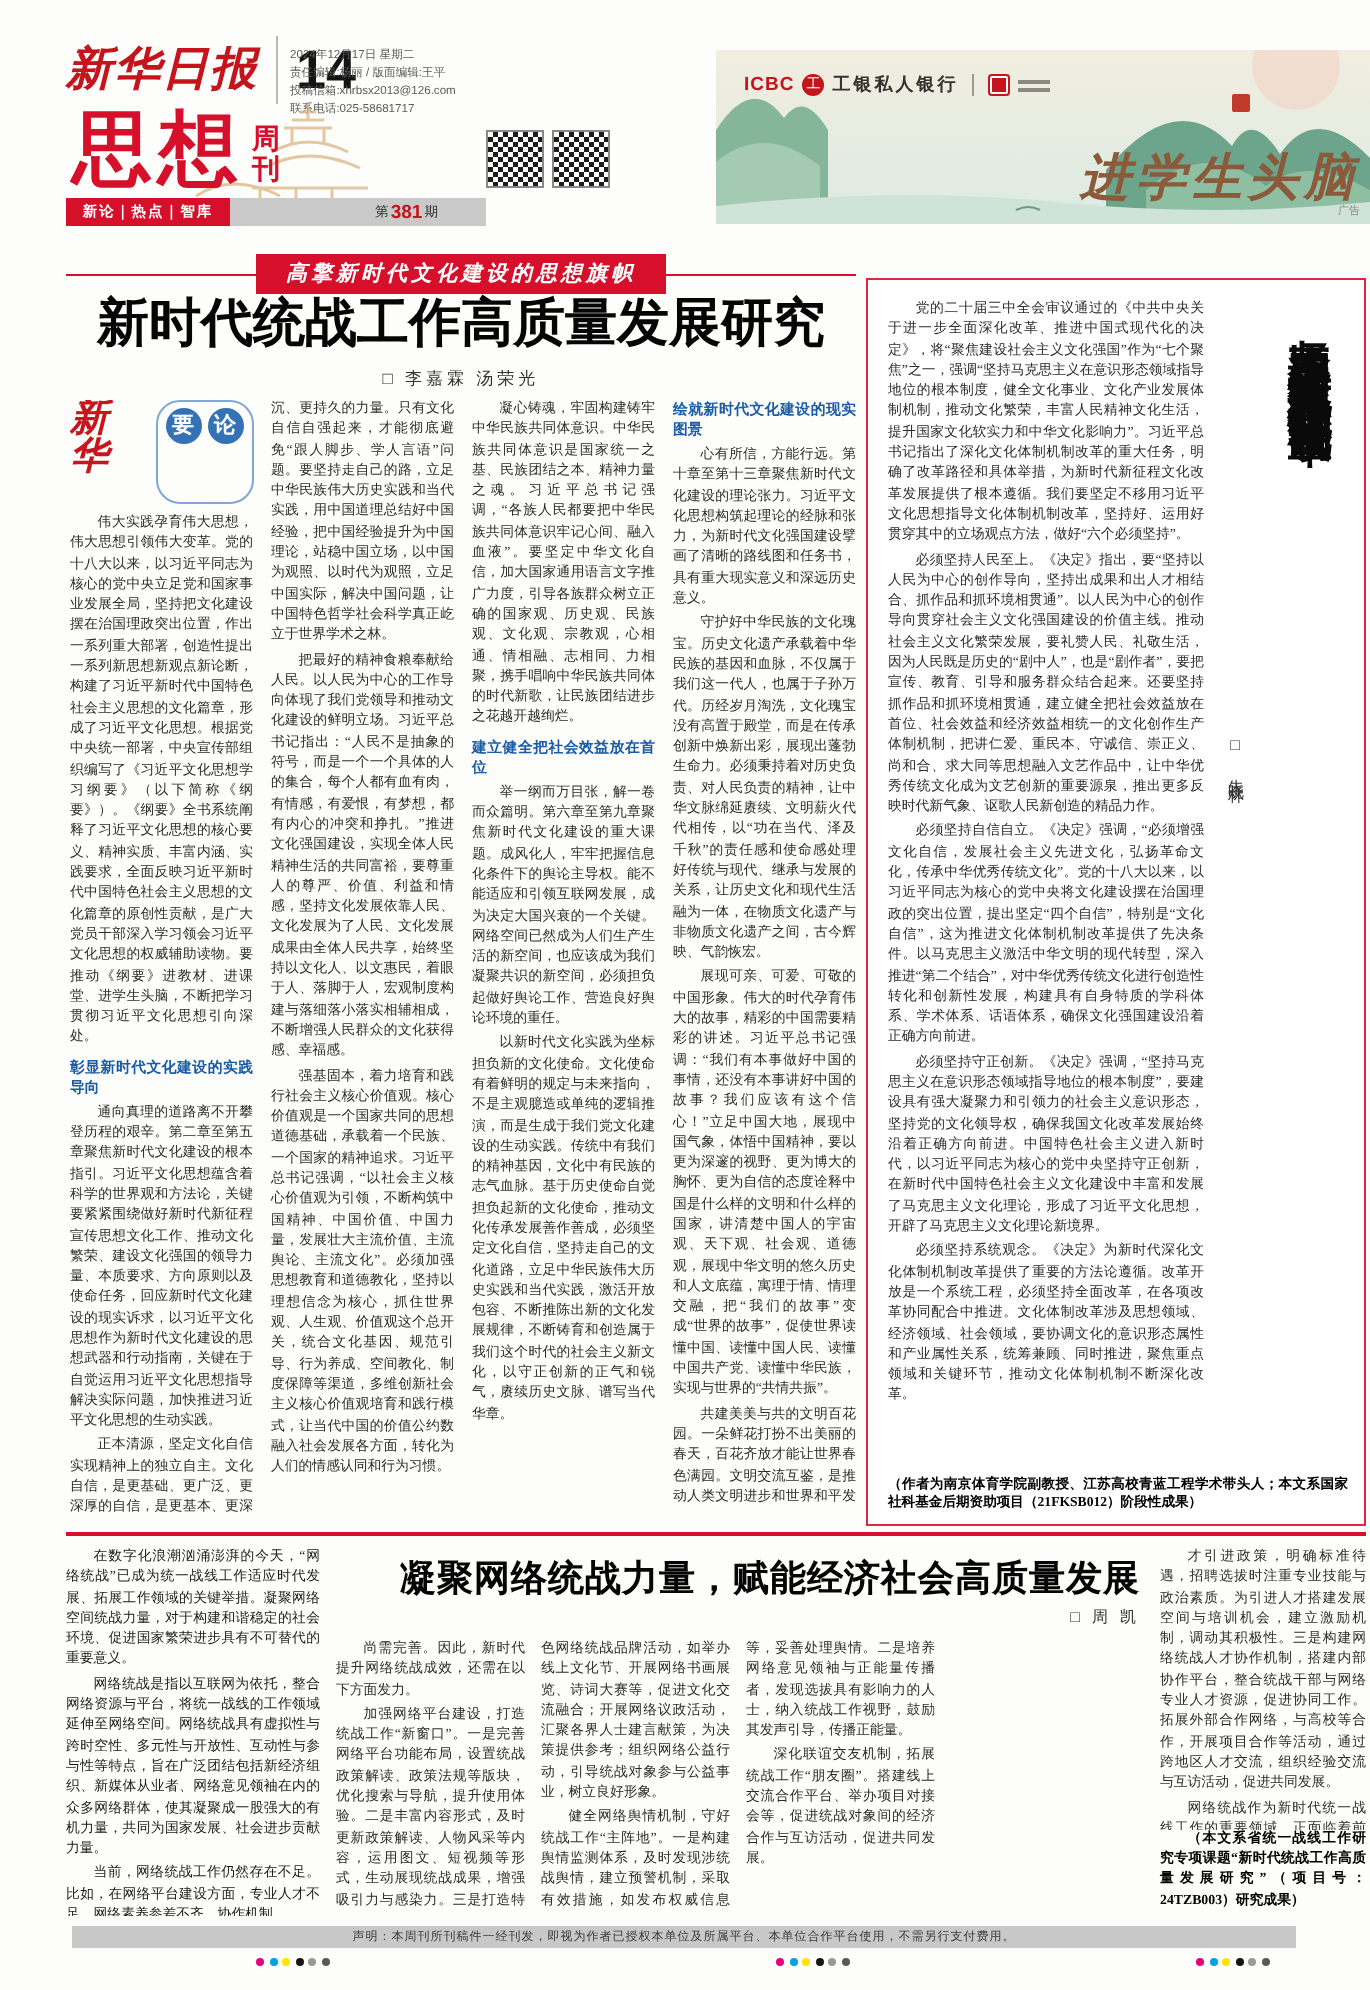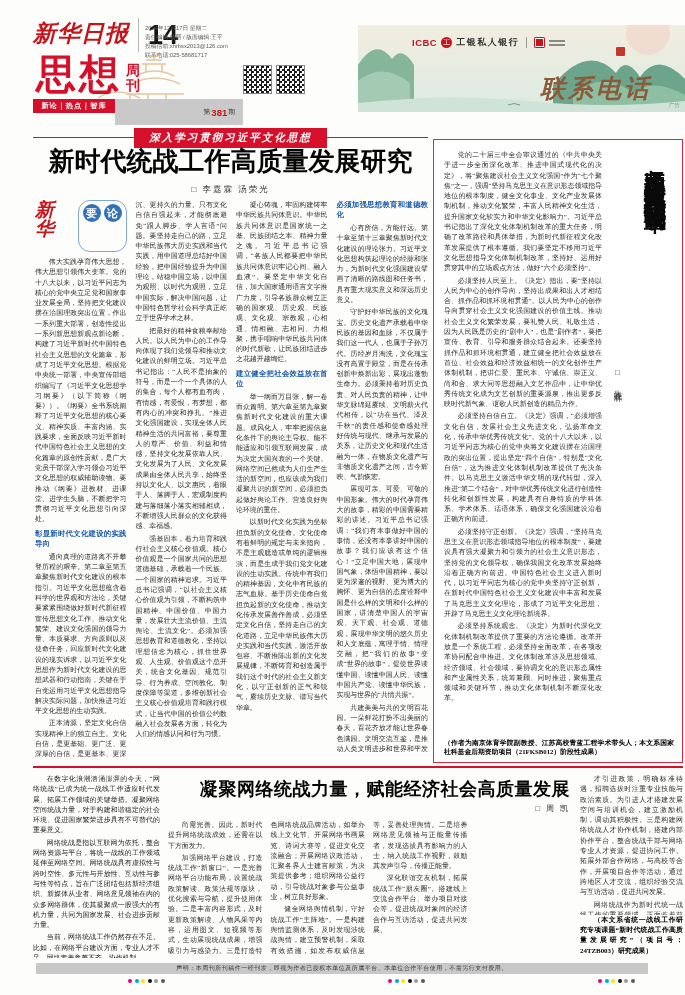--- a/index.html
+++ b/index.html
@@ -2,46 +2,46 @@
 <html><head>
 <meta charset="utf-8">
 <style>
   html,body{margin:0;padding:0;}
   body{width:685px;height:995px;position:relative;background:#fdfdfb;overflow:hidden;
        font-family:"Liberation Sans","DejaVu Sans",sans-serif;color:#222;}
   .abs{position:absolute;}
 
   
   .masthead{left:33px;top:18px;display:flex;align-items:flex-start;}
-  .masthead-script{font-family:Liberation Mono, monospace;font-style:italic;font-weight:900;
+  .masthead-script{font-family:Liberation Serif, serif;font-style:italic;font-weight:900;
        color:#c4151c;font-size:23px;letter-spacing:1px;line-height:34px;}
   .pagenum{font-size:27px;font-weight:bold;color:#141414;border-left:1px solid #b9b9b9;
        padding-left:9px;margin-left:9px;line-height:34px;font-family:"Liberation Sans","DejaVu Sans",sans-serif;}
   .dateblock{left:145px;top:24px;width:110px;font-size:5.8px;line-height:9px;color:#5a5a5a;}
   .weekly{left:36px;top:54px;display:flex;align-items:center;}
   .weekly-big{font-family:"Liberation Serif","DejaVu Serif",serif;font-weight:900;color:#d6102a;
        font-size:40px;line-height:42px;letter-spacing:3px;}
   .weekly-small{display:flex;flex-direction:column;margin-left:4px;margin-top:6px;}
   .weekly-small span{color:#d6102a;font-weight:900;font-size:14px;line-height:15px;
        font-family:"Liberation Serif","DejaVu Serif",serif;}
   .pavilion{left:96px;top:52px;width:90px;height:52px;opacity:.8;}
   .qr{width:27px;height:27px;top:65px;background:repeating-conic-gradient(#1c1c1c 0% 25%, #ffffff 0% 50%) 0 0/5px 5px;
       border:1px solid #888;}
   .qr1{left:243px;} .qr2{left:276px;}
   .secbar{left:33px;top:99px;width:82px;height:14px;background:#d6102a;color:#fff;
       display:flex;align-items:center;justify-content:center;font-size:7.2px;font-weight:bold;letter-spacing:1px;}
-  .issuebar{left:115px;top:99px;width:128px;height:26px;background:#c9c9c9;
-      display:flex;align-items:center;justify-content:flex-end;padding-right:8px;box-sizing:border-box;}
+  .issuebar{left:115px;top:99px;width:128px;height:14px;background:#c9c9c9;
+      display:flex;align-items:center;justify-content:flex-end;padding-right:24px;box-sizing:border-box;}
   .issuebar .pre,.issuebar .suf{font-size:6.8px;color:#333;}
   .issuebar .num{font-size:9.5px;font-weight:bold;color:#c4151c;margin:0 1px;}
 
   
   .ad{left:358px;top:25px;width:327px;height:87px;overflow:hidden;background:#e9f1e9;}
   .ad svg{position:absolute;left:0;top:0;}
-  .ad-logo{position:absolute;left:14px;top:11px;display:flex;align-items:center;gap:4px;margin-left:40px;}
+  .ad-logo{position:absolute;left:14px;top:11px;display:flex;align-items:center;gap:4px;}
   .ad-icbc{color:#c4151c;font-weight:900;font-size:9.5px;letter-spacing:.5px;}
   .ad-mark-circle{width:11px;height:11px;border-radius:50%;background:#c4151c;color:#fff;
       display:flex;align-items:center;justify-content:center;font-size:7px;line-height:1;}
   .ad-bank{color:#33332f;font-weight:bold;font-size:9px;letter-spacing:1.5px;text-align:right;}
   .ad-divider{width:1px;height:11px;background:#9a9a90;margin:0 3px;}
   .ad-seal{width:11px;height:11px;background:#c4151c;border-radius:2px;
       box-shadow:inset 0 0 0 1px #c4151c, inset 0 0 0 2px #fff;}
   .ad-microtext{display:flex;flex-direction:column;gap:2px;}
   .ad-microtext i{display:block;width:16px;height:2px;background:#8a8a80;}
   .ad-slogan1{position:absolute;left:142px;top:17px;font-family:"Liberation Serif","DejaVu Serif",serif;
@@ -173,28 +173,28 @@
     <span class="ad-icbc">ICBC</span>
     <span class="ad-mark-circle">工</span>
     <span class="ad-bank">工银私人银行</span>
     <span class="ad-divider"></span>
     <span class="ad-seal"></span>
     <span class="ad-microtext">
         <i></i>
         <i></i>
       </span>
   </div>
-  <div class="ad-slogan2">联系电话</div>
+  <div class="ad-slogan2">进学生头脑</div>
   <div class="ad-seal2"></div>
   <div class="ad-ggao">广告</div>
 </div>
 
 <div class="abs eyebrow-line"></div>
 <div class="abs eyebrow">
-  <span>深入学习贯彻习近平文化思想</span>
+  <span>高擎新时代文化建设的思想旗帜</span>
 </div>
 <div class="abs headline">新时代统战工作高质量发展研究</div>
 <div class="abs byline">□ 李嘉霖 汤荣光</div>
 
 <div class="abs main-body bodytext">
   <div class="badge">
     <span class="badge-script">新华</span>
     <span class="badge-right">
       <span class="badge-circle">要</span>
       <span class="badge-circle">论</span>
@@ -203,21 +203,21 @@
   <p>伟大实践孕育伟大思想，伟大思想引领伟大变革。党的十八大以来，以习近平同志为核心的党中央立足党和国家事业发展全局，坚持把文化建设摆在治国理政突出位置，作出一系列重大部署，创造性提出一系列新思想新观点新论断，构建了习近平新时代中国特色社会主义思想的文化篇章，形成了习近平文化思想。根据党中央统一部署，中央宣传部组织编写了《习近平文化思想学习纲要》（以下简称《纲要》）。《纲要》全书系统阐释了习近平文化思想的核心要义、精神实质、丰富内涵、实践要求，全面反映习近平新时代中国特色社会主义思想的文化篇章的原创性贡献，是广大党员干部深入学习领会习近平文化思想的权威辅助读物。要推动《纲要》进教材、进课堂、进学生头脑，不断把学习贯彻习近平文化思想引向深处。</p>
   <h3>彰显新时代文化建设的实践导向</h3>
   <p>通向真理的道路离不开攀登历程的艰辛。第二章至第五章聚焦新时代文化建设的根本指引。习近平文化思想蕴含着科学的世界观和方法论，关键要紧紧围绕做好新时代新征程宣传思想文化工作、推动文化繁荣、建设文化强国的领导力量、本质要求、方向原则以及使命任务，回应新时代文化建设的现实诉求，以习近平文化思想作为新时代文化建设的思想武器和行动指南，关键在于自觉运用习近平文化思想指导解决实际问题，加快推进习近平文化思想的生动实践。</p>
   <p>正本清源，坚定文化自信实现精神上的独立自主。文化自信，是更基础、更广泛、更深厚的自信，是更基本、更深沉、更持久的力量。只有文化自信自强起来，才能彻底避免“跟人脚步、学人言语”问题。要坚持走自己的路，立足中华民族伟大历史实践和当代实践，用中国道理总结好中国经验，把中国经验提升为中国理论，站稳中国立场，以中国为观照、以时代为观照，立足中国实际，解决中国问题，让中国特色哲学社会科学真正屹立于世界学术之林。</p>
   <p>把最好的精神食粮奉献给人民。以人民为中心的工作导向体现了我们党领导和推动文化建设的鲜明立场。习近平总书记指出：“人民不是抽象的符号，而是一个一个具体的人的集合，每个人都有血有肉，有情感，有爱恨，有梦想，都有内心的冲突和挣扎。”推进文化强国建设，实现全体人民精神生活的共同富裕，要尊重人的尊严、价值、利益和情感，坚持文化发展依靠人民、文化发展为了人民、文化发展成果由全体人民共享，始终坚持以文化人、以文惠民，着眼于人、落脚于人，宏观制度构建与落细落小落实相辅相成，不断增强人民群众的文化获得感、幸福感。</p>
   <p>强基固本，着力培育和践行社会主义核心价值观。核心价值观是一个国家共同的思想道德基础，承载着一个民族、一个国家的精神追求。习近平总书记强调，“以社会主义核心价值观为引领，不断构筑中国精神、中国价值、中国力量，发展壮大主流价值、主流舆论、主流文化”。必须加强思想教育和道德教化，坚持以理想信念为核心，抓住世界观、人生观、价值观这个总开关，统合文化基因、规范引导、行为养成、空间教化、制度保障等渠道，多维创新社会主义核心价值观培育和践行模式，让当代中国的价值公约数融入社会发展各方面，转化为人们的情感认同和行为习惯。</p>
   <p>凝心铸魂，牢固构建铸牢中华民族共同体意识。中华民族共同体意识是国家统一之基、民族团结之本、精神力量之魂。习近平总书记强调，“各族人民都要把中华民族共同体意识牢记心间、融入血液”。要坚定中华文化自信，加大国家通用语言文字推广力度，引导各族群众树立正确的国家观、历史观、民族观、文化观、宗教观，心相通、情相融、志相同、力相聚，携手唱响中华民族共同体的时代新歌，让民族团结进步之花越开越绚烂。</p>
   <h3>建立健全把社会效益放在首位</h3>
   <p>举一纲而万目张，解一卷而众篇明。第六章至第九章聚焦新时代文化建设的重大课题。成风化人，牢牢把握信息化条件下的舆论主导权。能不能适应和引领互联网发展，成为决定大国兴衰的一个关键。网络空间已然成为人们生产生活的新空间，也应该成为我们凝聚共识的新空间，必须担负起做好舆论工作、营造良好舆论环境的重任。</p>
   <p>以新时代文化实践为坐标担负新的文化使命。文化使命有着鲜明的规定与未来指向，不是主观臆造或单纯的逻辑推演，而是生成于我们党文化建设的生动实践。传统中有我们的精神基因，文化中有民族的志气血脉。基于历史使命自觉担负起新的文化使命，推动文化传承发展善作善成，必须坚定文化自信，坚持走自己的文化道路，立足中华民族伟大历史实践和当代实践，激活开放包容、不断推陈出新的文化发展规律，不断铸育和创造属于我们这个时代的社会主义新文化，以守正创新的正气和锐气，赓续历史文脉、谱写当代华章。</p>
-  <h3>必须加强思想教育和道德教化</h3>
+  <h3>绘就新时代文化建设的现实图景</h3>
   <p>心有所信，方能行远。第十章至第十三章聚焦新时代文化建设的理论张力。习近平文化思想构筑起理论的经脉和张力，为新时代文化强国建设擘画了清晰的路线图和任务书，具有重大现实意义和深远历史意义。</p>
   <p>守护好中华民族的文化瑰宝。历史文化遗产承载着中华民族的基因和血脉，不仅属于我们这一代人，也属于子孙万代。历经岁月淘洗，文化瑰宝没有高置于殿堂，而是在传承创新中焕新出彩，展现出蓬勃生命力。必须秉持着对历史负责、对人民负责的精神，让中华文脉绵延赓续、文明薪火代代相传，以“功在当代、泽及千秋”的责任感和使命感处理好传统与现代、继承与发展的关系，让历史文化和现代生活融为一体，在物质文化遗产与非物质文化遗产之间，古今辉映、气韵恢宏。</p>
   <p>展现可亲、可爱、可敬的中国形象。伟大的时代孕育伟大的故事，精彩的中国需要精彩的讲述。习近平总书记强调：“我们有本事做好中国的事情，还没有本事讲好中国的故事？我们应该有这个信心！”立足中国大地，展现中国气象，体悟中国精神，要以更为深邃的视野、更为博大的胸怀、更为自信的态度诠释中国是什么样的文明和什么样的国家，讲清楚中国人的宇宙观、天下观、社会观、道德观，展现中华文明的悠久历史和人文底蕴，寓理于情、情理交融，把“我们的故事”变成“世界的故事”，促使世界读懂中国、读懂中国人民、读懂中国共产党、读懂中华民族，实现与世界的“共情共振”。</p>
   <p>共建美美与共的文明百花园。一朵鲜花打扮不出美丽的春天，百花齐放才能让世界春色满园。文明交流互鉴，是推动人类文明进步和世界和平发展的重要动力。不论是中华文明，还是世界上存在的其他文明，都是人类文明创造的成果。要弘扬和平、发展、公平、正义、民主、自由的全人类共同价值，创造人类文明新形态，落实全球文明倡议，以文明交流超越文明隔阂、以文明互鉴超越文明冲突、以文明共存超越文明优越，同世界上多种文明相互成就，共同开创世界文明更加美好的明天。</p>
 
 </div>
 
 <div class="abs boxart">
   <div class="box-text bodytext">
     <p>党的二十届三中全会审议通过的《中共中央关于进一步全面深化改革、推进中国式现代化的决定》，将“聚焦建设社会主义文化强国”作为“七个聚焦”之一，强调“坚持马克思主义在意识形态领域指导地位的根本制度，健全文化事业、文化产业发展体制机制，推动文化繁荣，丰富人民精神文化生活，提升国家文化软实力和中华文化影响力”。习近平总书记指出了深化文化体制机制改革的重大任务，明确了改革路径和具体举措，为新时代新征程文化改革发展提供了根本遵循。我们要坚定不移用习近平文化思想指导文化体制机制改革，坚持好、运用好贯穿其中的立场观点方法，做好“六个必须坚持”。</p>

